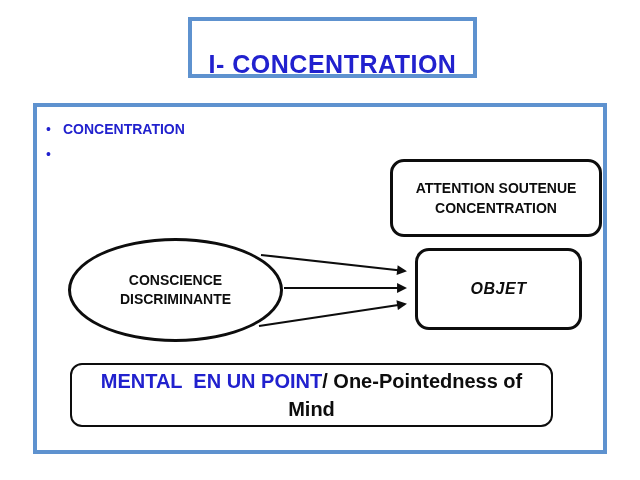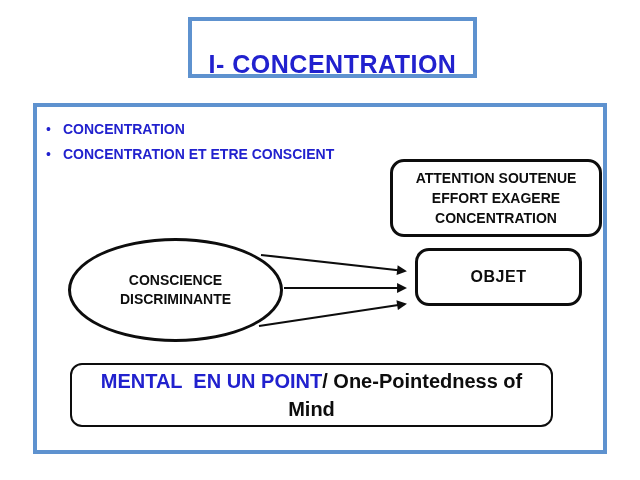--- a/index.html
+++ b/index.html
@@ -124,28 +124,29 @@
     line-height: 19px;
     text-align: center;
     white-space: pre;
   }
   
   .object-box {
     position: absolute;
     left: 378px;
     top: 141px;
     width: 167px;
-    height: 58px;
+    height: 82px;
     box-sizing: border-box;
     border: 3px solid #0d0d0d;
     border-radius: 14px;
     background: #ffffff;
     display: flex;
     align-items: center;
     justify-content: center;
+    font-style: italic;
   }
   .object-label {
     color: #0d0d0d;
     font-size: 16px;
     font-weight: bold;
     letter-spacing: 0.5px;
     white-space: pre;
   }
   
   .arrows-svg {
@@ -198,27 +199,25 @@
 
   <div class="content-panel">
 
     <div class="bullet-list">
       <div class="bullet-item">
         <span class="bullet-dot">•</span>
         <span class="bullet-label">CONCENTRATION</span>
       </div>
       <div class="bullet-item">
         <span class="bullet-dot">•</span>
-        <span class="bullet-label">CONCENTRATION ET ETRE CONSCIENT</span>
       </div>
     </div>
 
     <div class="attention-box">
       <div class="attention-line">ATTENTION SOUTENUE</div>
-      <div class="attention-line">EFFORT EXAGERE</div>
       <div class="attention-line">CONCENTRATION</div>
     </div>
 
     <div class="conscience-ellipse">
       <div class="ellipse-line">CONSCIENCE</div>
       <div class="ellipse-line">DISCRIMINANTE</div>
     </div>
 
     <svg class="arrows-svg" viewBox="0 0 566 343" xmlns="http://www.w3.org/2000/svg">
       <defs>

